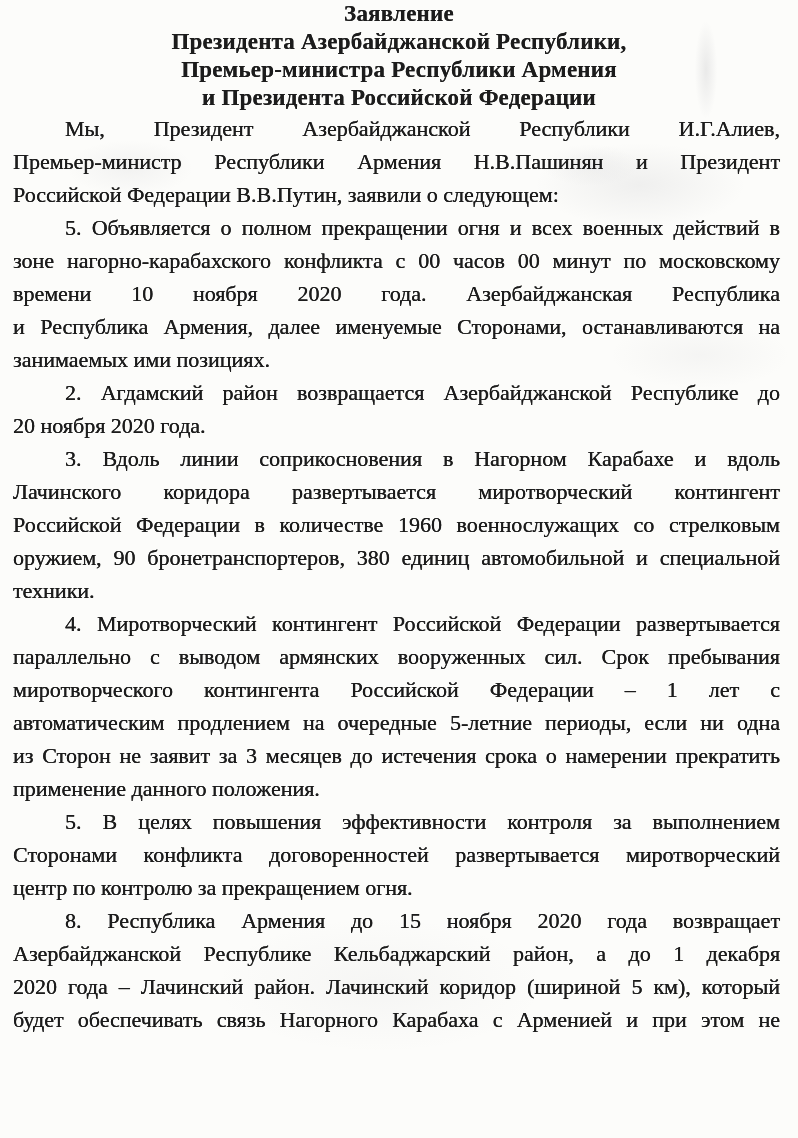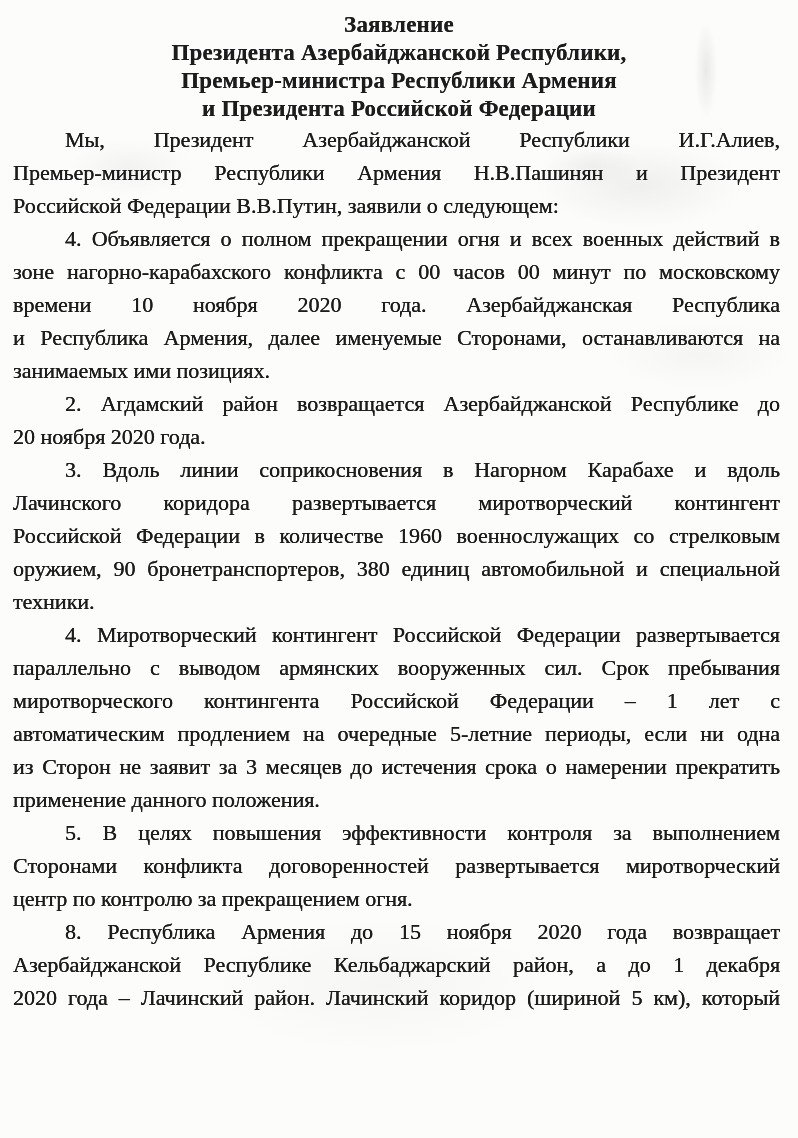--- a/index.html
+++ b/index.html
@@ -25,21 +25,20 @@
     background:
       radial-gradient(150px 60px at 640px 185px, rgba(125,125,135,0.10), transparent 70%),
       radial-gradient(90px 40px at 130px 168px, rgba(125,125,135,0.08), transparent 70%),
       radial-gradient(16px 70px at 706px 70px, rgba(110,110,120,0.13), transparent 70%),
       radial-gradient(70px 30px at 590px 165px, rgba(125,125,135,0.07), transparent 70%),
       radial-gradient(220px 90px at 380px 985px, rgba(125,125,135,0.05), transparent 75%),
       radial-gradient(120px 45px at 700px 355px, rgba(125,125,135,0.06), transparent 75%);
   }
   .title-block {
     position: relative;
-    padding-top: 11px;
     text-align: center;
     font-weight: 700;
     font-size: 23px;
     line-height: 28px;
     letter-spacing: 0.2px;
     text-shadow: 0 0 0.4px rgba(20,20,20,0.85);
   }
   .body-block {
     position: relative;
     padding: 0 18px 0 13px;
@@ -74,21 +73,21 @@
 
   <div class="body-block">
 
     <div>
       <div class="line indent">Мы, Президент Азербайджанской Республики И.Г.Алиев,</div>
       <div class="line">Премьер-министр Республики Армения Н.В.Пашинян и Президент</div>
       <div class="line end">Российской Федерации В.В.Путин, заявили о следующем:</div>
     </div>
 
     <div>
-      <div class="line indent">4. Объявляется о полном прекращении огня и всех военных действий в</div>
+      <div class="line indent">5. Объявляется о полном прекращении огня и всех военных действий в</div>
       <div class="line">зоне нагорно-карабахского конфликта с 00 часов 00 минут по московскому</div>
       <div class="line">времени 10 ноября 2020 года. Азербайджанская Республика</div>
       <div class="line">и Республика Армения, далее именуемые Сторонами, останавливаются на</div>
       <div class="line end">занимаемых ими позициях.</div>
     </div>
 
     <div>
       <div class="line indent">2. Агдамский район возвращается Азербайджанской Республике до</div>
       <div class="line end">20 ноября 2020 года.</div>
     </div>
@@ -113,16 +112,17 @@
     <div>
       <div class="line indent">5. В целях повышения эффективности контроля за выполнением</div>
       <div class="line">Сторонами конфликта договоренностей развертывается миротворческий</div>
       <div class="line end">центр по контролю за прекращением огня.</div>
     </div>
 
     <div>
       <div class="line indent">8. Республика Армения до 15 ноября 2020 года возвращает</div>
       <div class="line">Азербайджанской Республике Кельбаджарский район, а до 1 декабря</div>
       <div class="line">2020 года – Лачинский район. Лачинский коридор (шириной 5 км), который</div>
+      <div class="line">будет обеспечивать связь Нагорного Карабаха с Арменией и при этом не</div>
     </div>
 
   </div>
 </div>
 
 </body></html>

